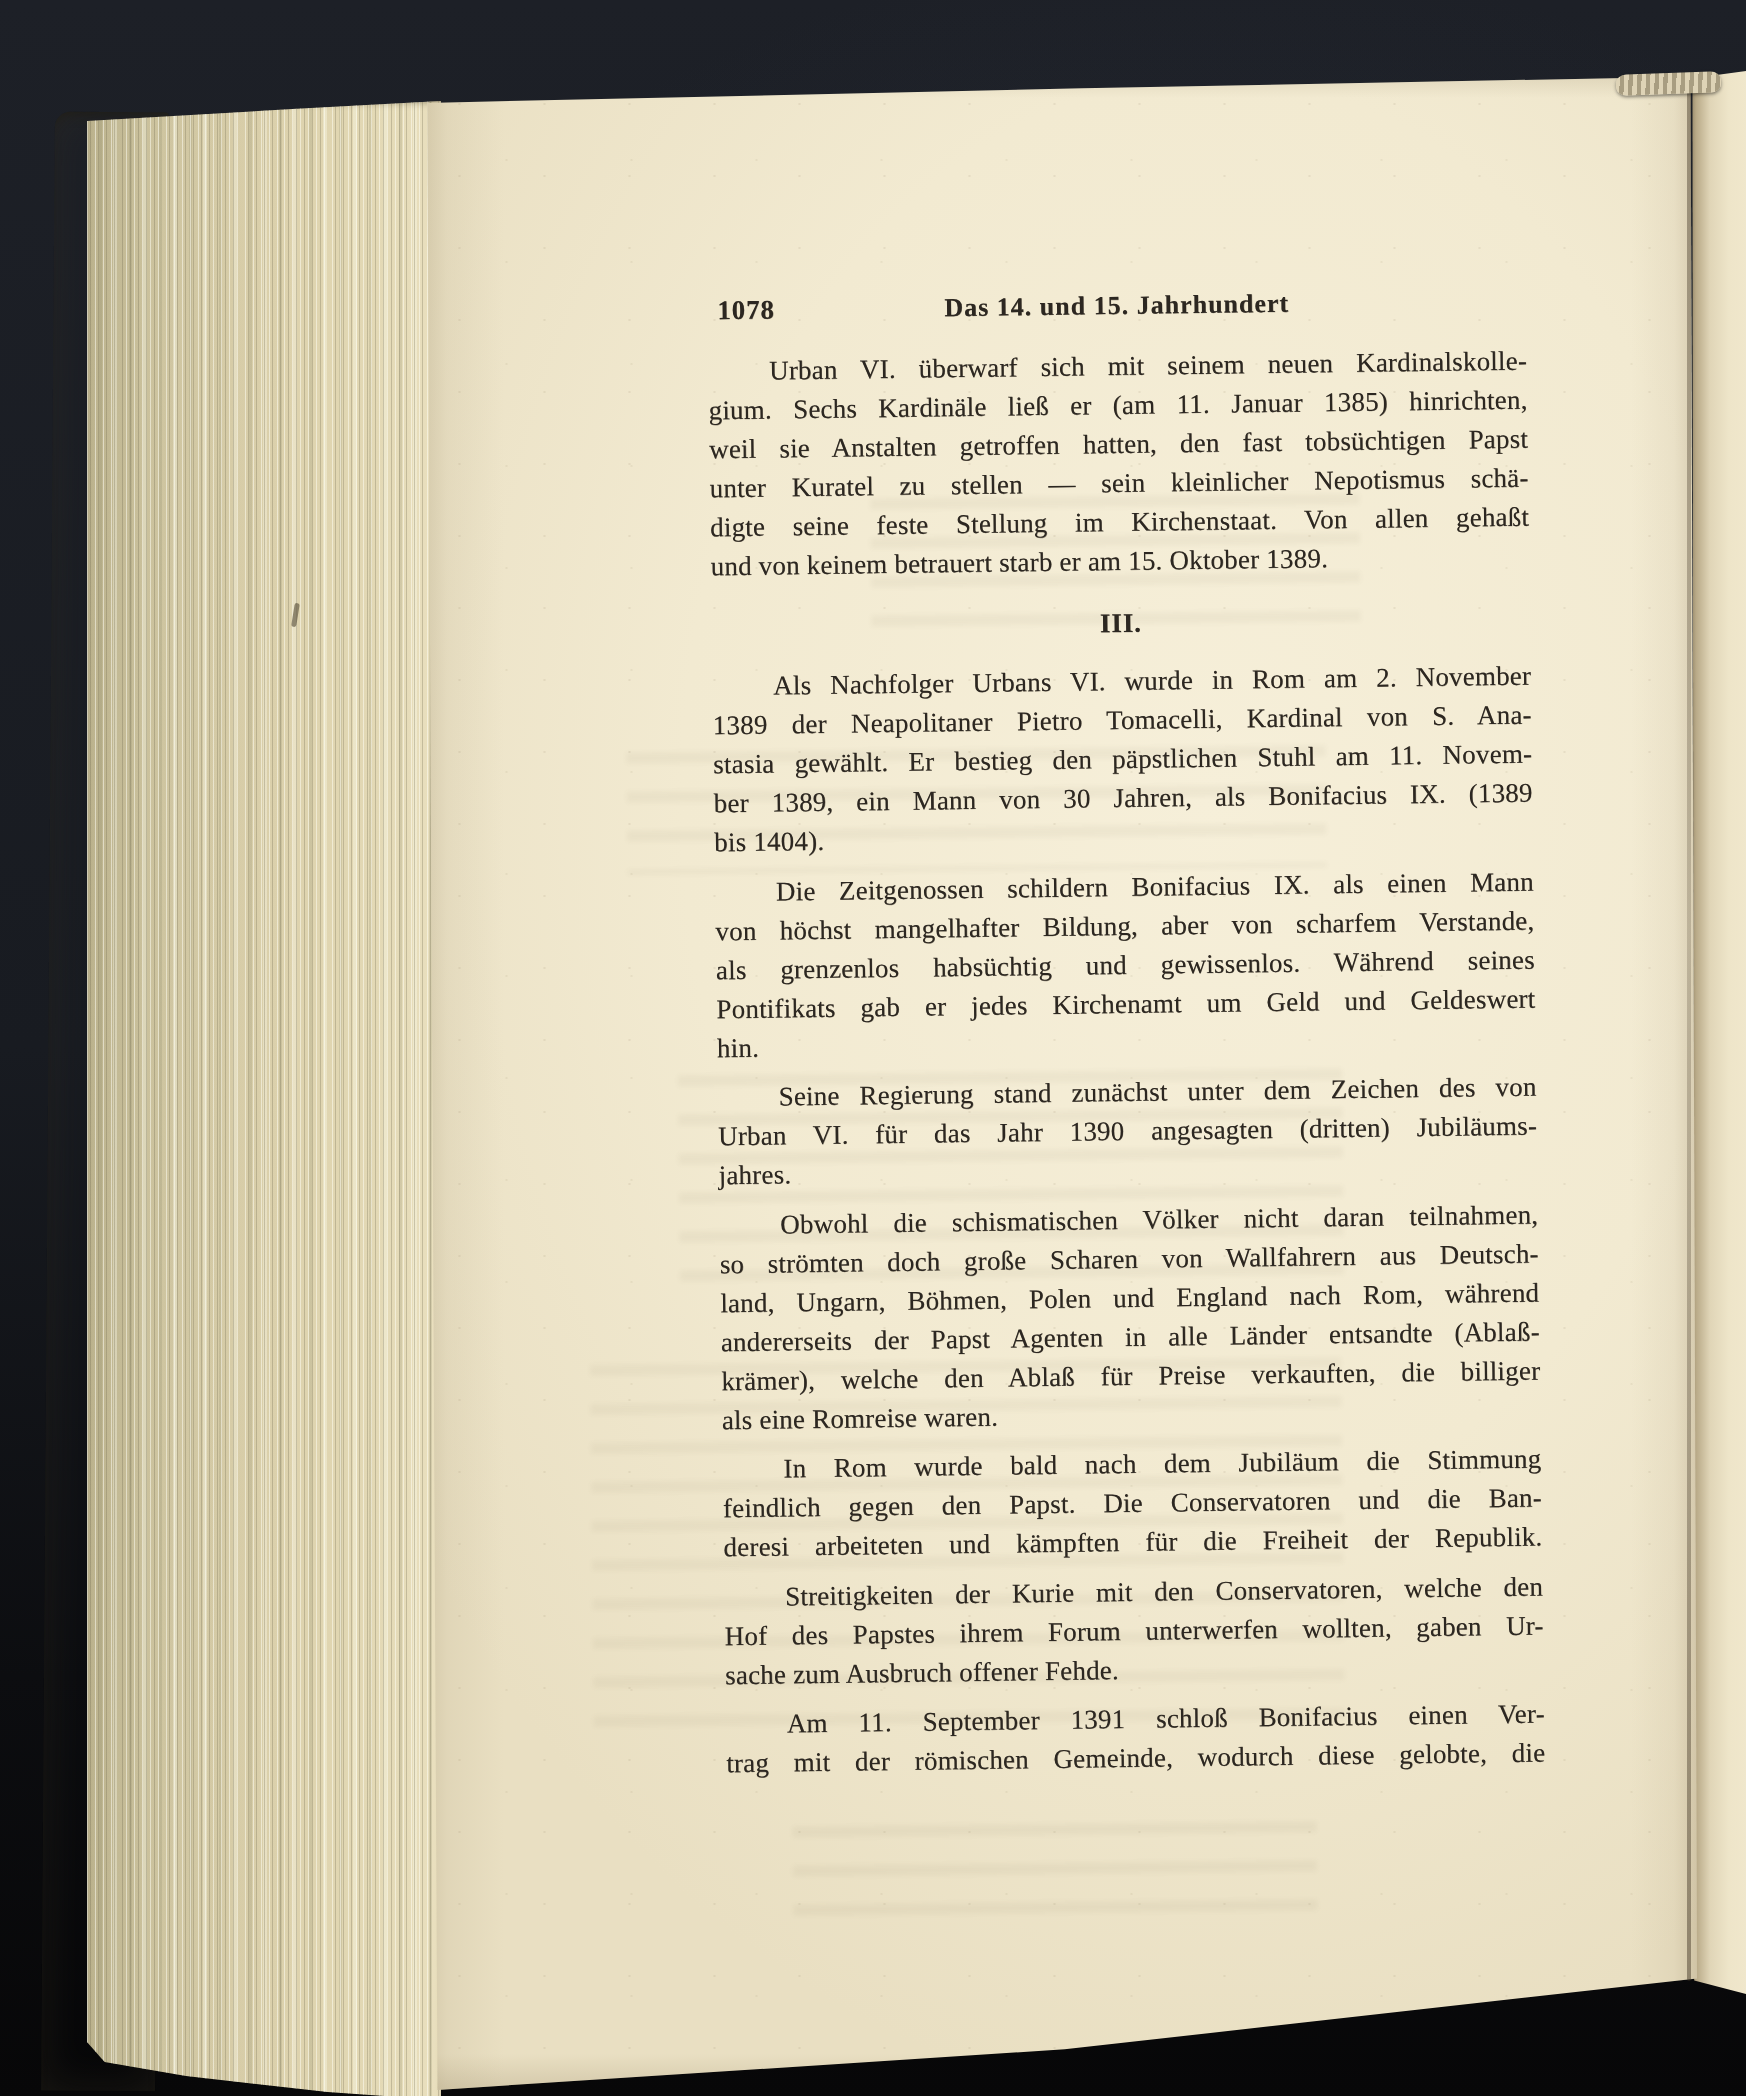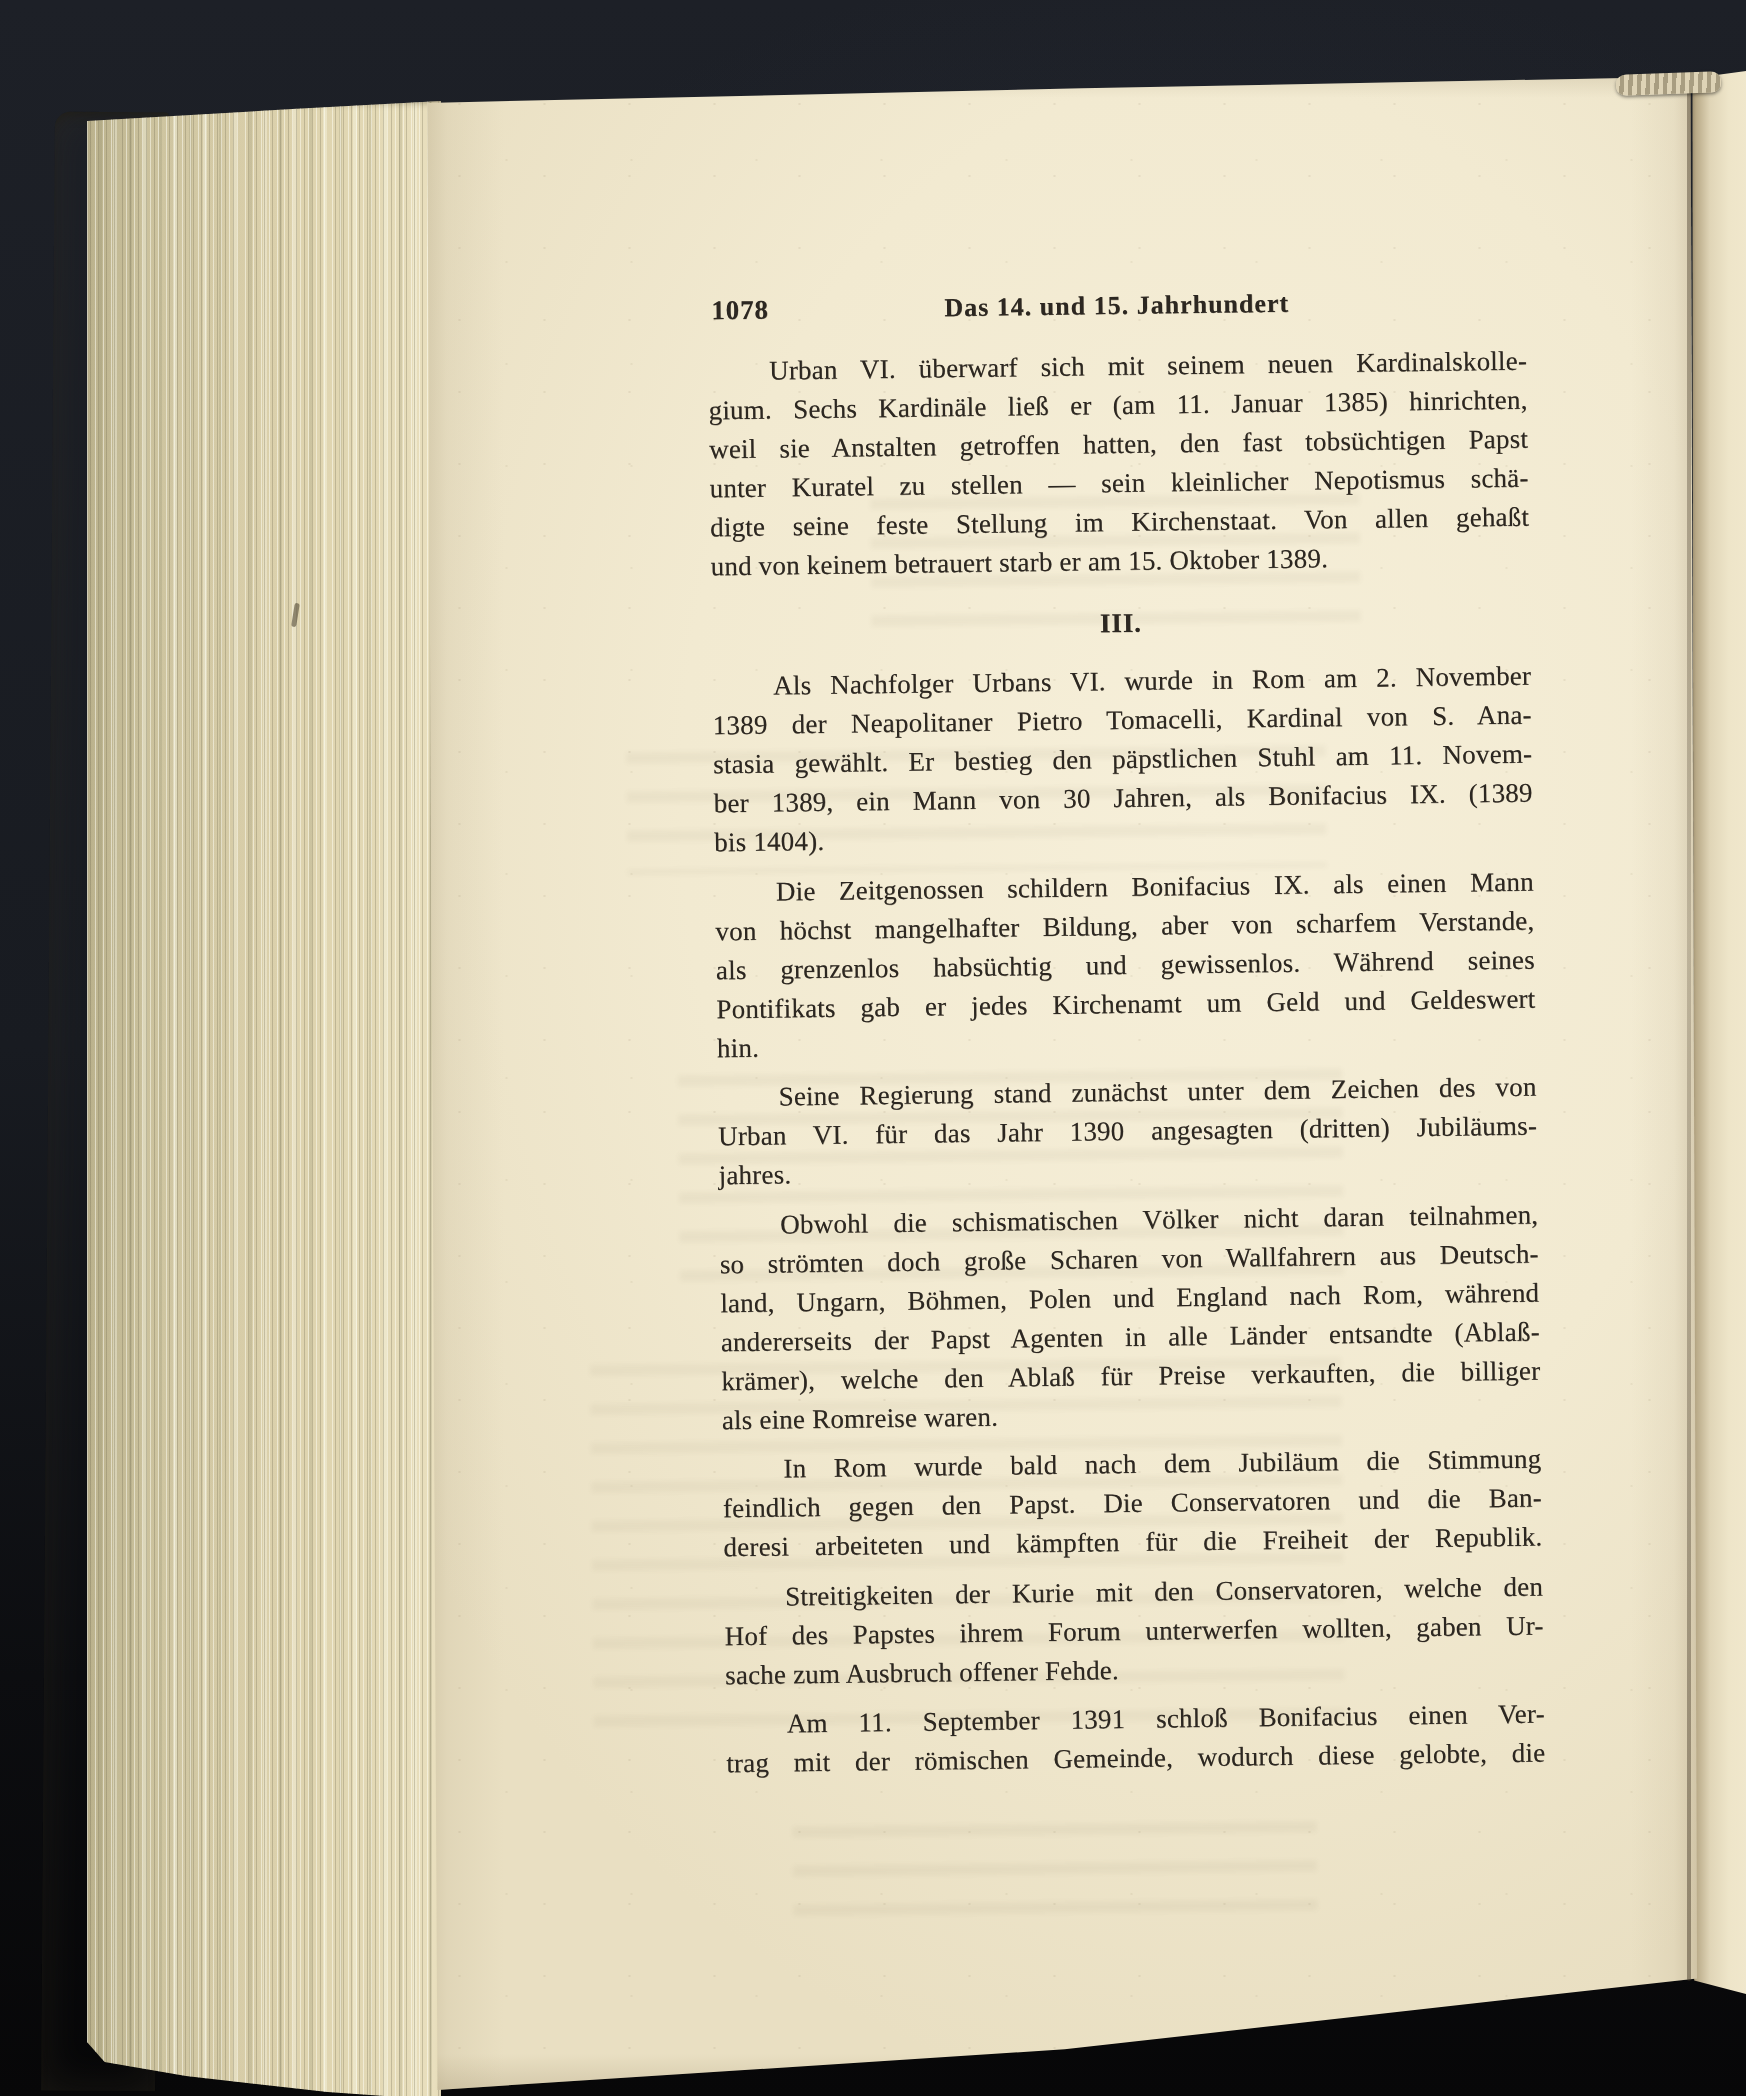--- a/index.html
+++ b/index.html
@@ -75,21 +75,21 @@
     filter:blur(2.6px);opacity:0.055;transform:rotate(-0.6deg);
   }
   
   .text-block{
     position:absolute;left:290px;top:218px;width:819px;z-index:6;
     transform:rotate(-0.75deg);transform-origin:50% 0;
     color:#2c2721;font-size:27px;line-height:39px;
     text-shadow:0.3px 0.3px 0.6px rgba(54,44,32,0.5);
   }
   .pagehead{position:relative;height:39px;margin-bottom:22px;font-weight:700;}
-  .folio{position:absolute;left:4px;top:0;letter-spacing:0.9px;}
+  .folio{position:absolute;left:10px;top:0;letter-spacing:0.9px;}
   .rhead{position:absolute;left:50%;top:0;transform:translateX(-50%);white-space:nowrap;letter-spacing:1px;font-size:26px;}
   .section-heading{font-size:27px;font-weight:700;text-align:center;margin:23px 0 19px 0;letter-spacing:0.9px;}
   .para{margin:0 0 10.5px 0;}
   .para:last-child{margin-bottom:0;}
   .line{text-align:justify;text-align-last:justify;letter-spacing:0.2px;}
   .line.first{padding-left:61px;}
   .line.endline{text-align-last:left;}
 </style>
 </head>
 <body>

